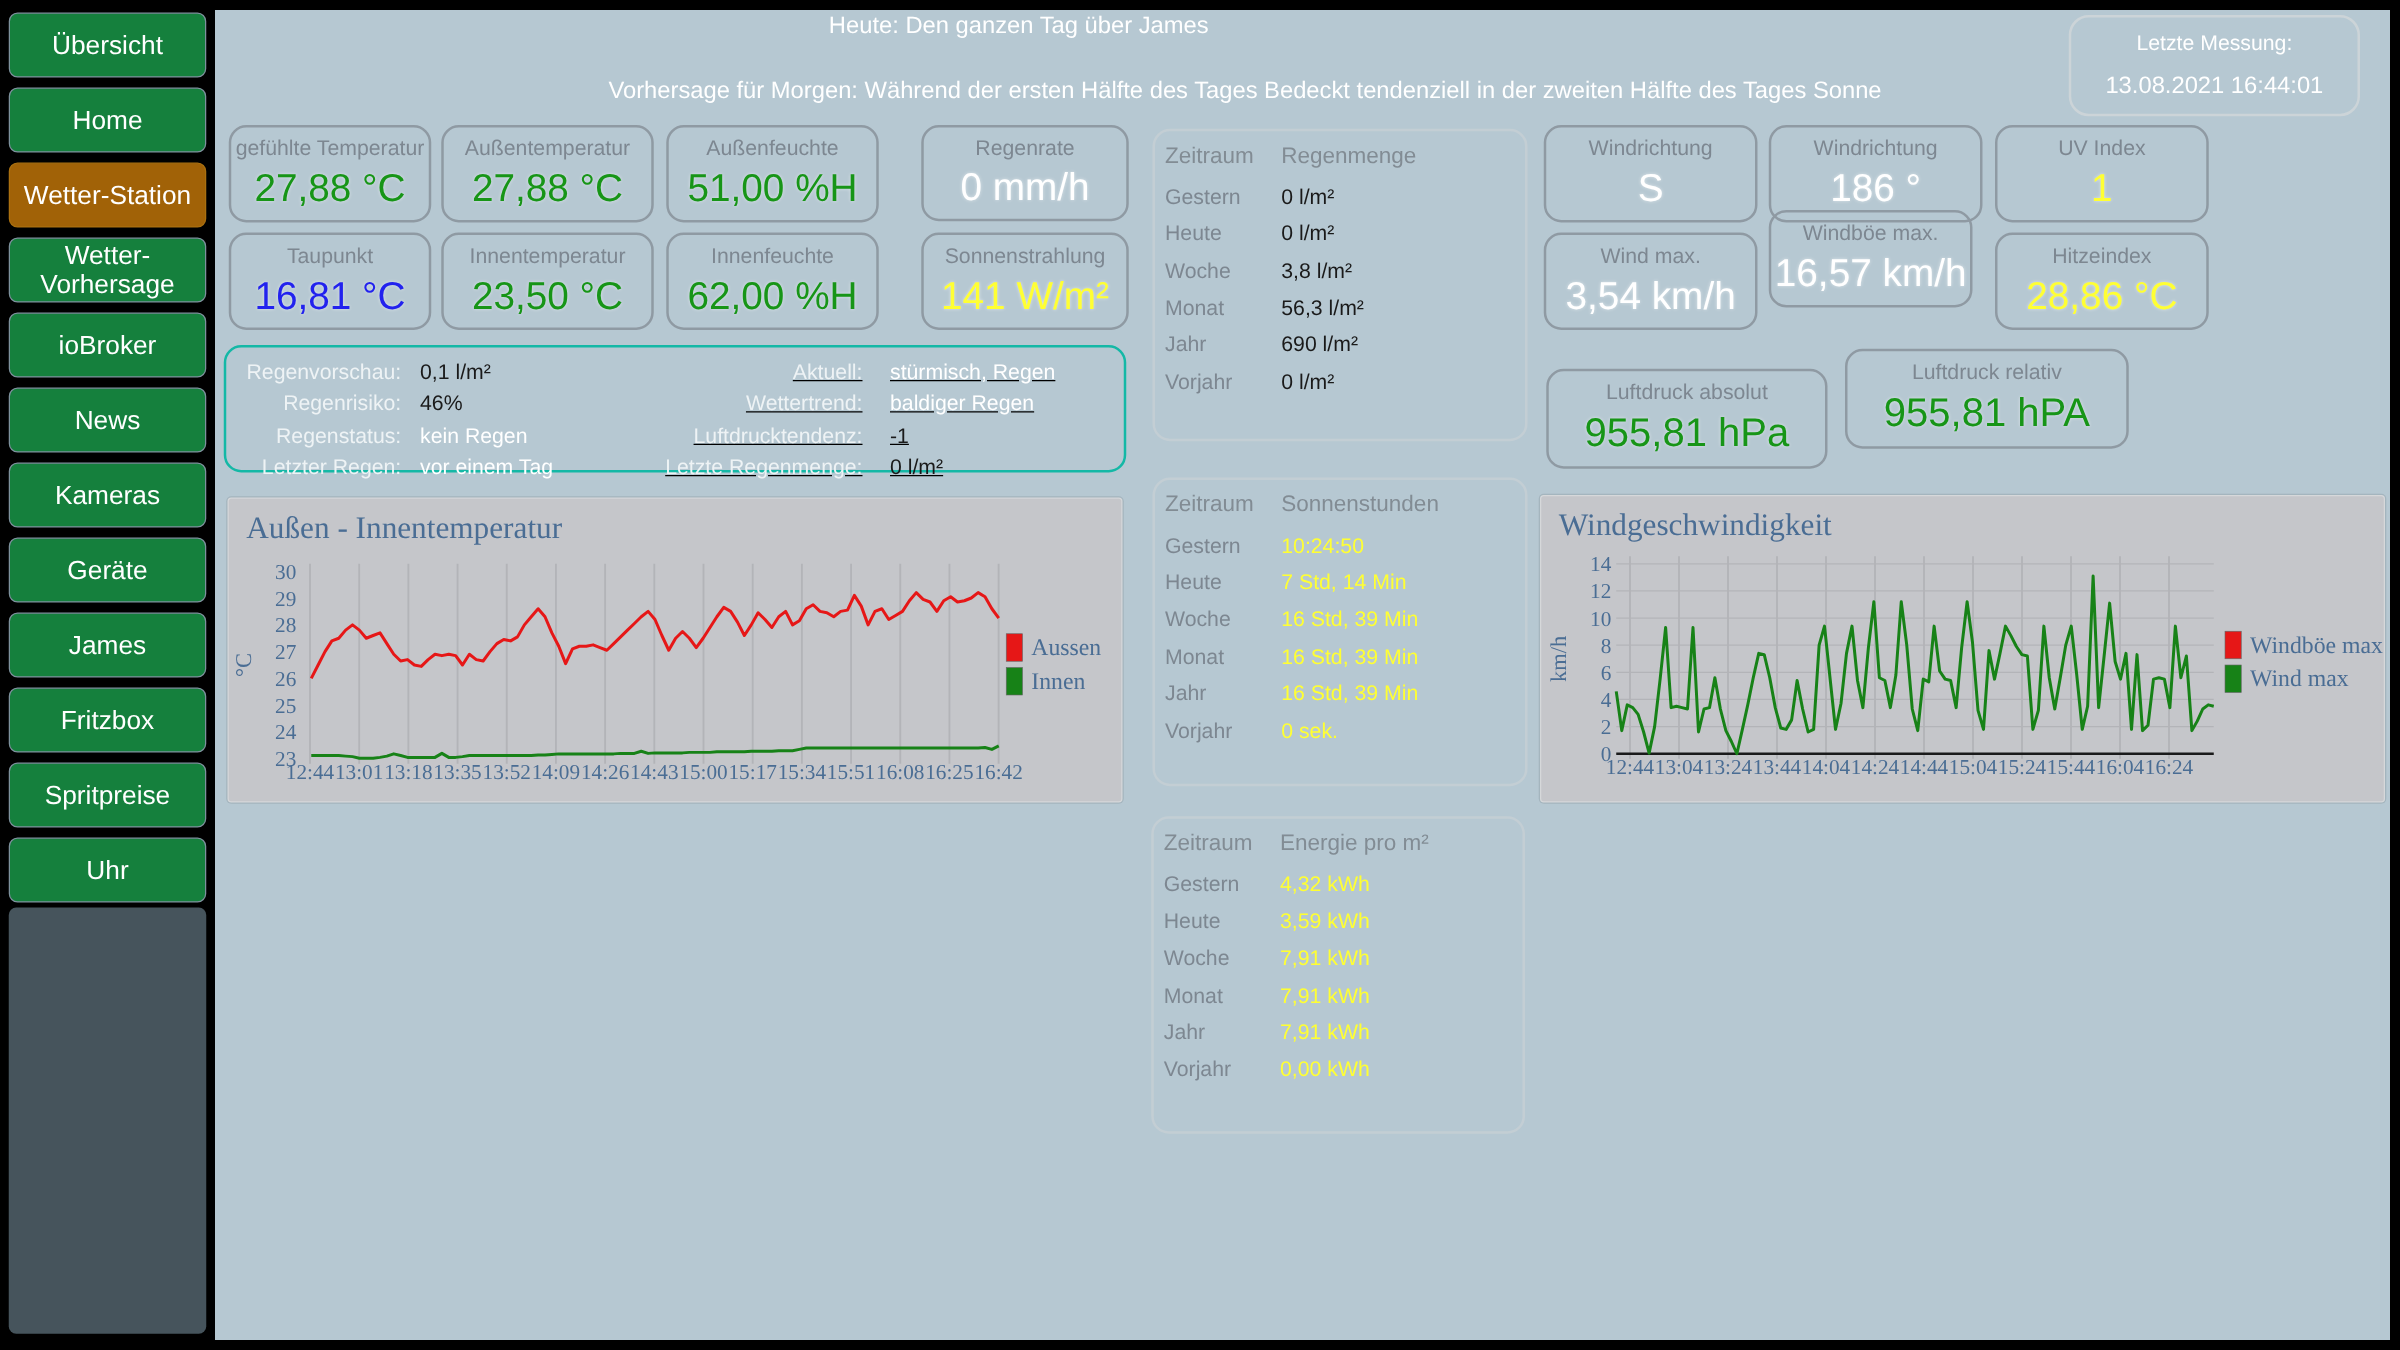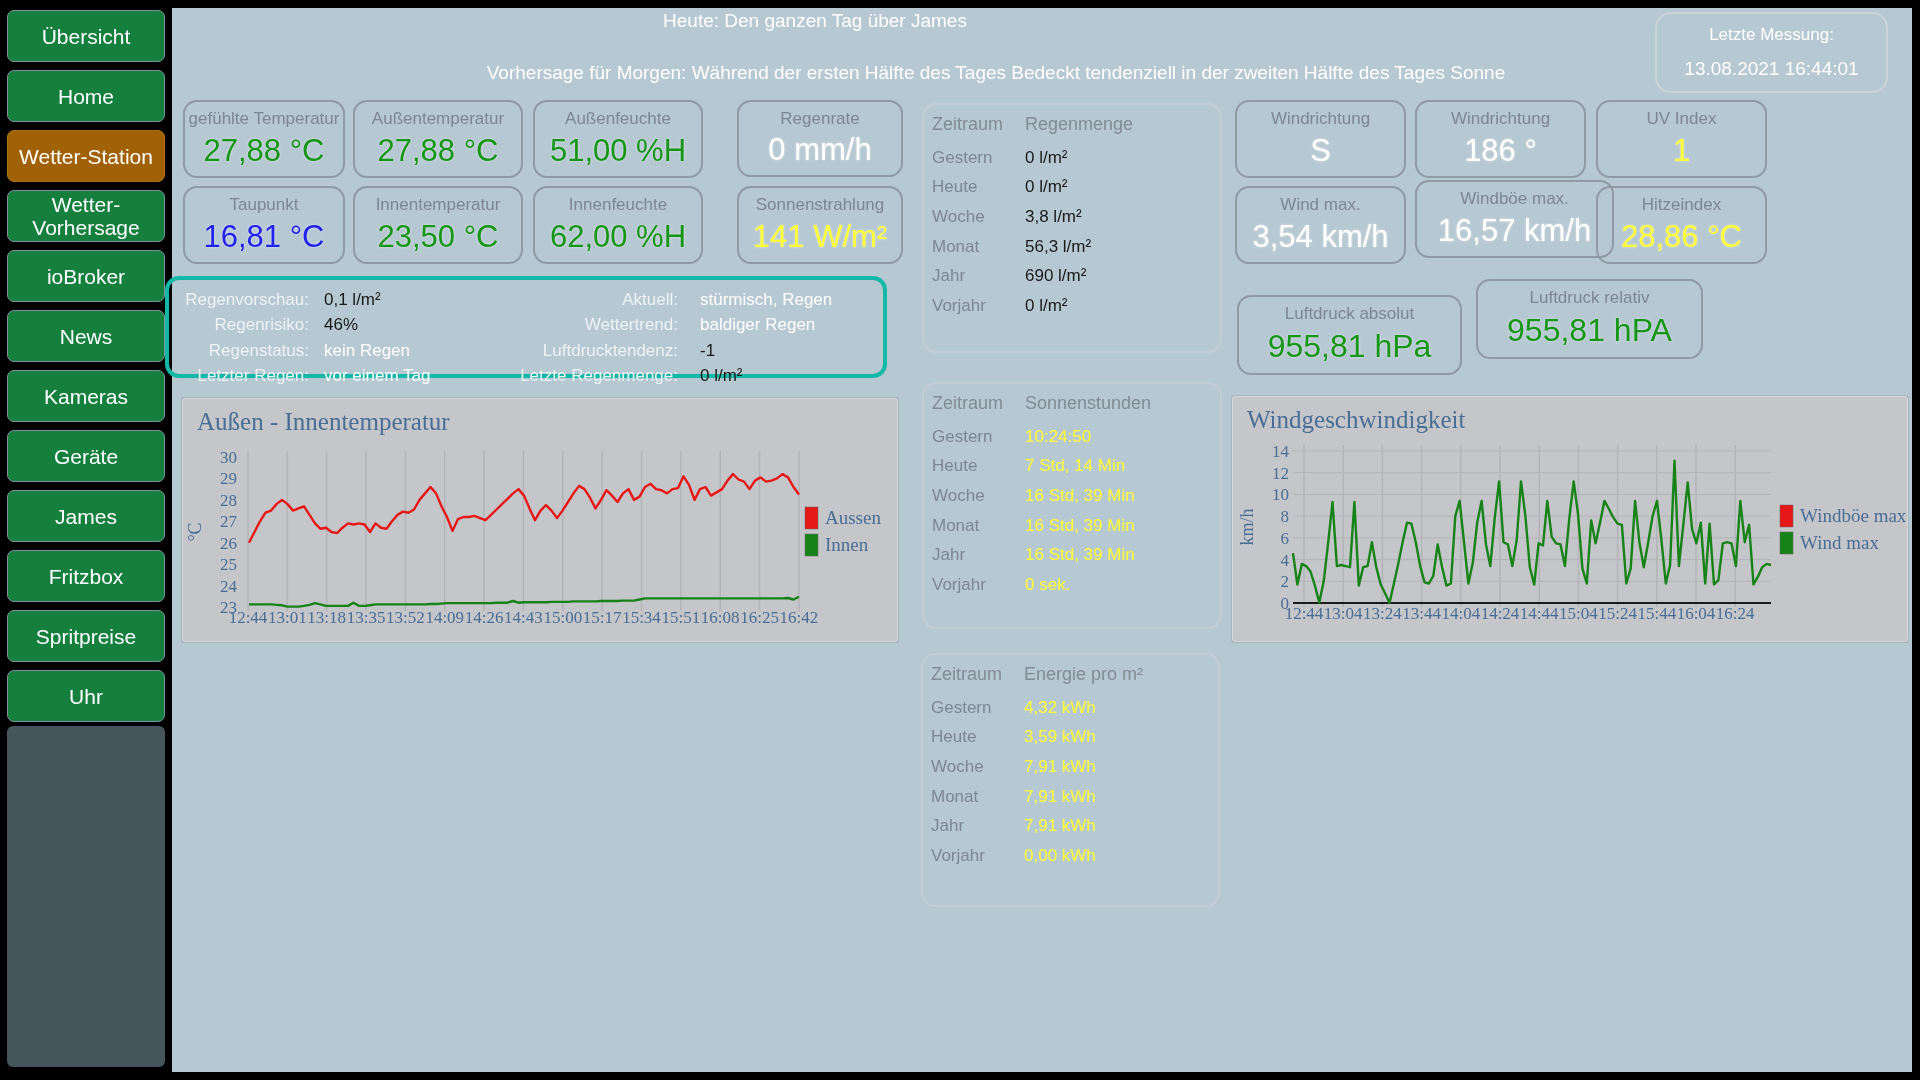--- a/index.html
+++ b/index.html
@@ -35,31 +35,31 @@
   .t-ahum{left:533px;top:100px;width:170px;height:78px}
   .t-rrate{left:737px;top:100px;width:166px;height:77px}
   .t-dew{left:183px;top:186px;width:162px;height:78px}
   .t-itemp{left:353px;top:186px;width:170px;height:78px}
   .t-ihum{left:533px;top:186px;width:170px;height:78px}
   .t-solar{left:737px;top:186px;width:166px;height:78px}
   .t-wdir{left:1235px;top:100px;width:171px;height:78px}
   .t-wdeg{left:1415px;top:100px;width:171px;height:78px}
   .t-uv{left:1596px;top:100px;width:171px;height:78px}
   .t-wmax{left:1235px;top:186px;width:171px;height:78px}
-  .t-gust{left:1415px;top:180px;width:199px;height:78px}
+  .t-gust{left:1415px;top:168px;width:163px;height:78px}
   .t-heat{left:1596px;top:186px;width:171px;height:78px}
   .t-pabs{left:1237px;top:295px;width:225px;height:80px}
   .t-prel{left:1476px;top:279px;width:227px;height:80px}
   .t-pabs .tile-value,.t-prel .tile-value{font-size:32px;}
 
   
-  .rain-panel{position:absolute;left:165px;top:276px;width:722px;height:102px;border:4px solid #14b8a6;
+  .rain-panel{position:absolute;left:179px;top:276px;width:722px;height:102px;border:2px solid #14b8a6;
               border-radius:14px;box-sizing:border-box;}
   .rain-col{position:absolute;top:7px;}
-  .rc1{left:10px;} .rc2{left:349px;}
+  .rc1{left:10px;} .rc2{left:349px;text-decoration:underline;}
   .rain-row{display:flex;height:25.5px;align-items:center;font-size:17px;}
   .rain-label{text-align:right;color:#eef3f5;white-space:nowrap;}
   .rc1 .rain-label{width:130px;} .rc2 .rain-label{width:160px;}
   .rc1 .rain-val{margin-left:15px;white-space:nowrap;} .rc2 .rain-val{margin-left:22px;white-space:nowrap;}
 
   
   .data-panel{position:absolute;border:2px solid #c3ced4;border-radius:14px;box-sizing:border-box;}
   .dp-regen{left:922px;top:103px;width:300px;height:250px}
   .dp-sun{left:922px;top:382px;width:300px;height:247px}
   .dp-energy{left:921px;top:653px;width:299px;height:254px}

